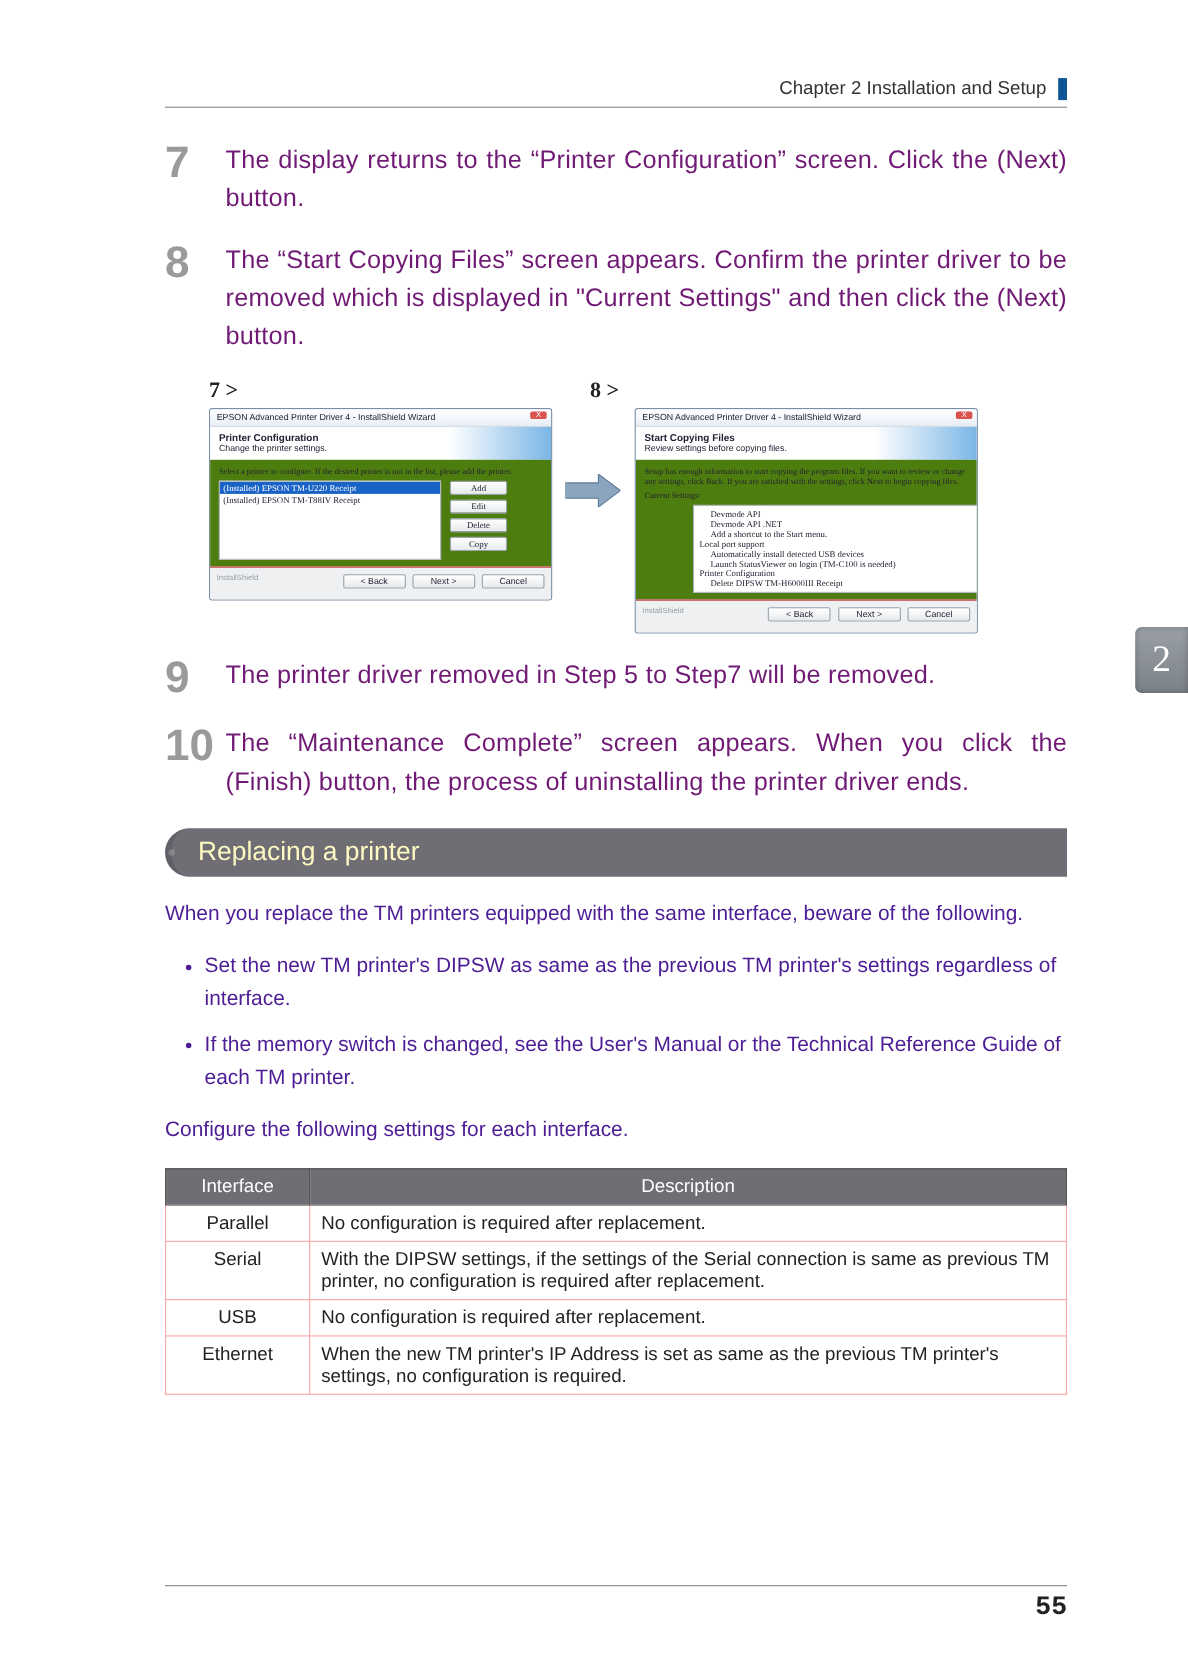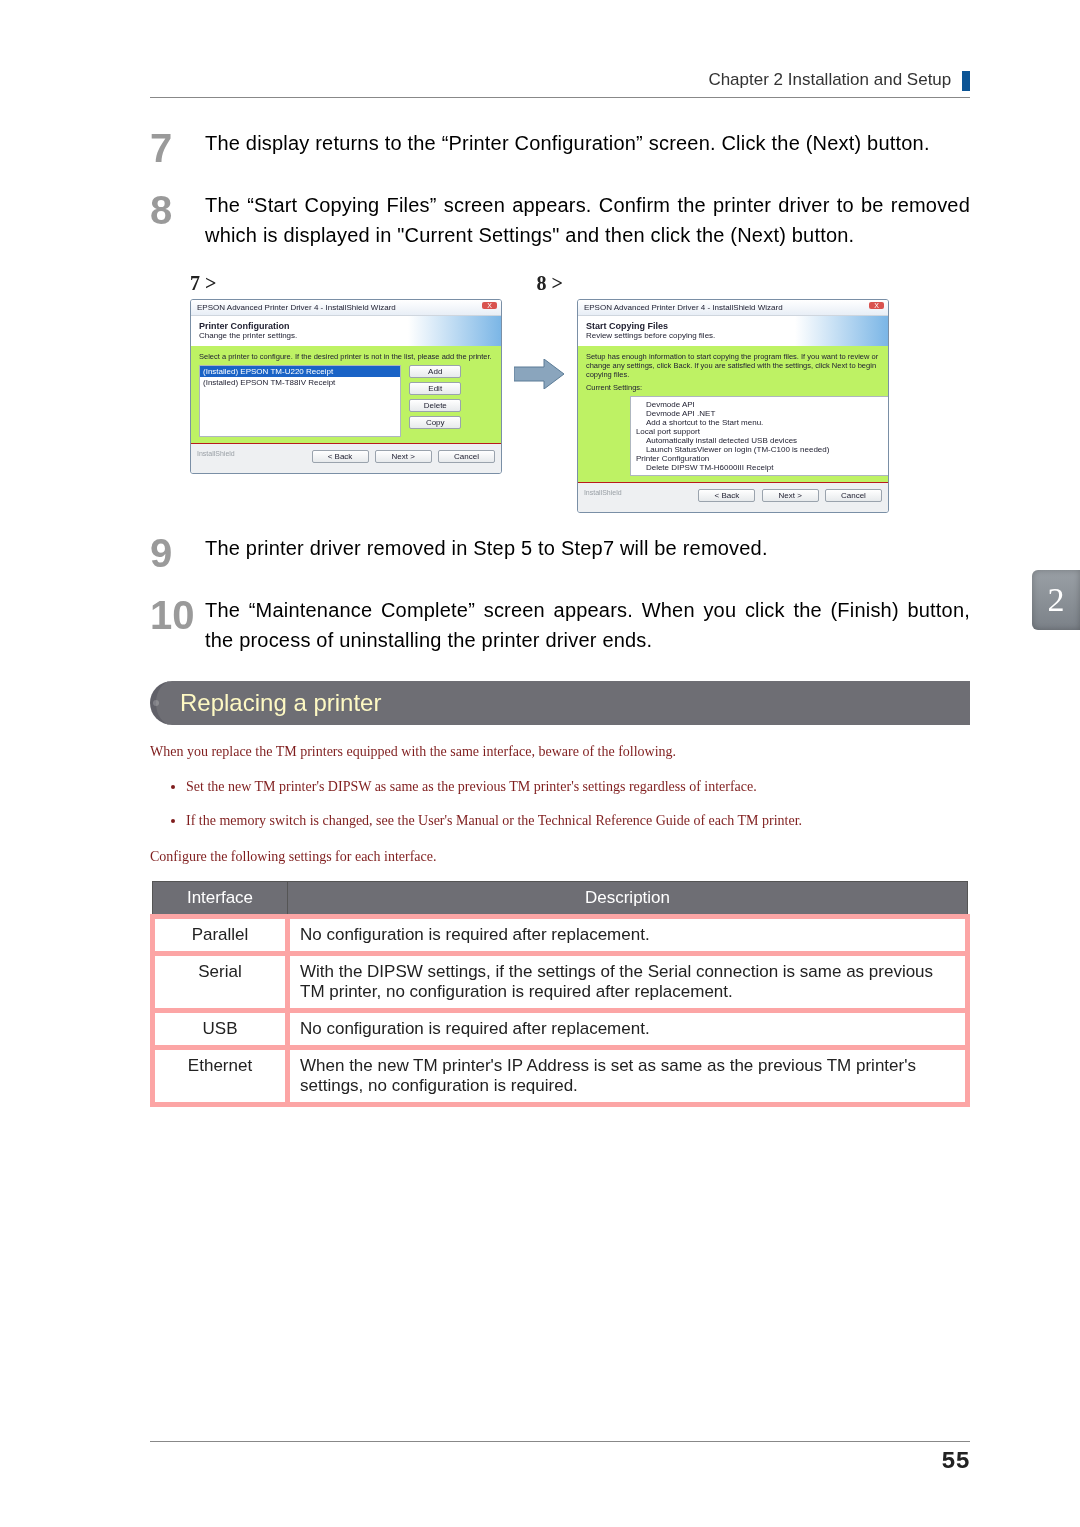--- a/index.html
+++ b/index.html
@@ -35,23 +35,23 @@
   .step-num {
     font-size: 40px;
     font-weight: 700;
     color: #9a9a9a;
     width: 55px;
     flex: 0 0 55px;
     font-family: Arial, sans-serif;
     line-height: 1;
   }
   .step-text {
-    font-size: 20px;
+    font-size: 23px;
     line-height: 1.5;
-    color: #000000;
+    color: #701a75;
     font-family: "Helvetica Neue", Arial, sans-serif;
     font-weight: 300;
     letter-spacing: 0.2px;
     text-align: justify;
   }
   .screens-row {
     margin: 10px 0 20px 40px;
     position: relative;
   }
   .screens-labels {
@@ -95,21 +95,22 @@
   }
   .dialog .whiteband {
     background: linear-gradient(90deg,#fff 0%,#fff 70%,#7bb6e6 100%);
     padding: 5px 8px 6px 8px;
   }
   .dialog .whiteband b {
     font-size: 9px;
   }
   .dialog .body {
     padding: 6px 8px 6px 8px;
-    background: #bef264;
+    background: #4d7c0f;
+    font-family: Liberation Serif, serif;
   }
   .dialog .listbox {
     width: 200px;
     height: 70px;
     border: 1px solid #aeb6bf;
     background: #fff;
     display: inline-block;
     vertical-align: top;
     overflow: hidden;
   }
@@ -187,24 +188,24 @@
     content:"";
     position:absolute;
     left:-3px; top:50%;
     width:6px;height:6px;
     background:#fff;
     border-radius:50%;
     transform:translateY(-50%);
     opacity:.2;
   }
   .serif {
-    font-family: Liberation Serif, serif;
-    font-size: 14px;
+    font-family: Liberation Sans, sans-serif;
+    font-size: 19px;
     line-height: 1.55;
-    color: #7f1d1d;
+    color: #4c1d95;
   }
   .bullets {
     margin: 8px 0 8px 36px;
     padding: 0;
   }
   .bullets li {
     margin-bottom: 12px;
   }
   table.iface {
     border-collapse: collapse;
@@ -214,21 +215,21 @@
     font-size: 17px;
   }
   table.iface th {
     background: #6e6e74;
     color: #fff;
     font-weight: 400;
     padding: 6px 10px;
     border: 1px solid #555;
   }
   table.iface td {
-    border: 5px solid #fca5a5;
+    border: 1px solid #fca5a5;
     padding: 6px 10px;
     vertical-align: top;
     text-align: left;
   }
   table.iface td.label {
     text-align: center;
     width: 110px;
   }
   .footer {
     position: absolute;

